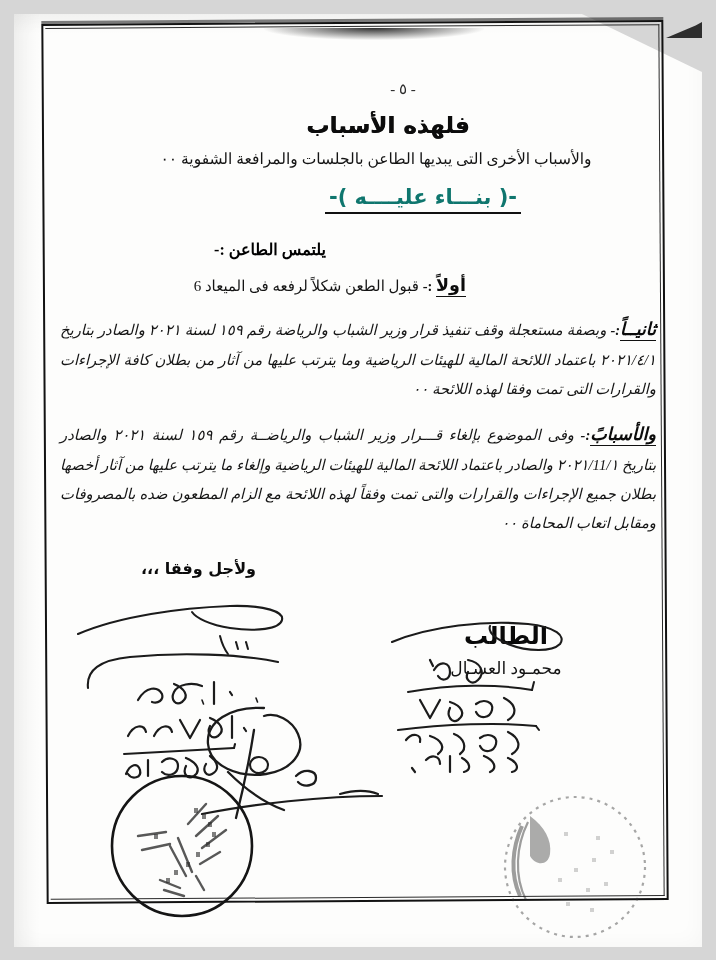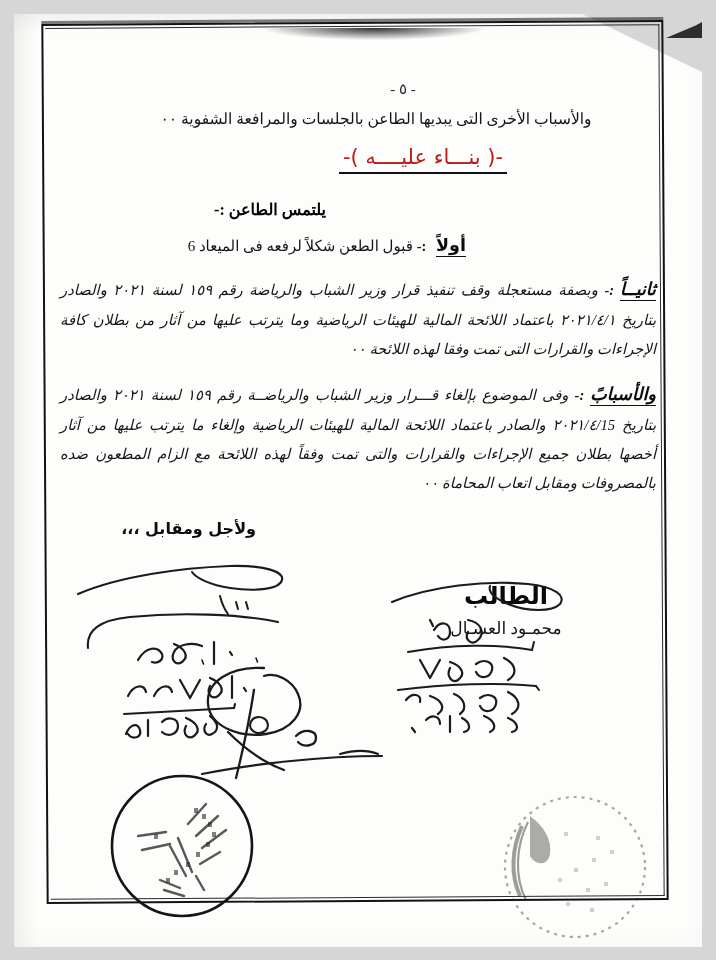--- a/index.html
+++ b/index.html
@@ -127,26 +127,26 @@
     color: #141414;
   }
   .h-bena-row {
     text-align: center;
     padding-left: 130px;
     margin: 16px 0 0 0;
   }
   .h-bena {
     display: inline-block;
     font-family: "DejaVu Sans", "Liberation Sans", sans-serif;
-    font-weight: normal;
+    font-weight: bold;
     font-size: 21px;
     letter-spacing: 1px;
     border-bottom: 2.4px solid #111;
     padding: 0 4px 3px 4px;
-    color: #b91c1c;
+    color: #0f766e;
   }
   .yaltamis {
     font-size: 16px;
     font-weight: bold;
     margin: 26px 0 0 0;
     padding-right: 330px;
     color: #000000;
   }
 
   .clause { margin: 16px 0 0 0; }
@@ -157,21 +157,20 @@
     line-height: 1.6;
   }
   .ord {
     font-family: "DejaVu Sans", "Liberation Sans", sans-serif;
     font-weight: bold;
     font-size: 17.5px;
     border-bottom: 1.8px solid #111;
     padding-bottom: 1px;
     color: #0b0b0b;
     letter-spacing: .5px;
-    margin-left: 6px;
   }
   .ord-sep { font-weight: bold; font-size: 14.5px; }
   .clause-body {
     font-size: 14.8px;
     line-height: 1.95;
     text-align: justify;
     text-align-last: right;
     color: #161616;
   }
   .clause-body.c2 { margin-top: -3px; font-style: italic; }
@@ -242,20 +241,21 @@
   <div class="frame-wrap">
     <div class="frame-top-extra"></div>
     <div class="frame-outer"></div>
     <div class="frame-inner"></div>
   </div>
 
   <div class="content">
 
     <div class="pageno">- ٥ -</div>
 
+    <div class="h-fal">فلهذه الأسباب</div>
 
     <div class="sub-line">والأسباب الأخرى التى يبديها الطاعن بالجلسات والمرافعة الشفوية ٠٠</div>
 
     <div class="h-bena-row">
       <span class="h-bena">-( بنـــاء عليــــه )-</span>
     </div>
 
     <div class="yaltamis">يلتمس الطاعن :-</div>
 
     <div class="clause clause-first">
@@ -267,25 +267,25 @@
     <div class="clause">
       <div class="clause-body c2">
         <span class="ord">ثانيــاً</span><span class="ord-sep">:-</span>
         <span>وبصفة مستعجلة وقف تنفيذ قرار وزير الشباب والرياضة رقم ١٥٩ لسنة ٢٠٢١ والصادر بتاريخ ٢٠٢١/٤/١ باعتماد اللائحة المالية للهيئات الرياضية وما يترتب عليها من آثار من بطلان كافة الإجراءات والقرارات التى تمت وفقا لهذه اللائحة ٠٠</span>
       </div>
     </div>
 
     <div class="clause">
       <div class="clause-body c2">
         <span class="ord">والأسبابً</span><span class="ord-sep">:-</span>
-        <span>وفى الموضوع بإلغاء قـــرار وزير الشباب والرياضــة رقم ١٥٩ لسنة ٢٠٢١ والصادر بتاريخ ٢٠٢١/٤/15 والصادر باعتماد اللائحة المالية للهيئات الرياضية وإلغاء ما يترتب عليها من آثار أخصها بطلان جميع الإجراءات والقرارات والتى تمت وفقاً لهذه اللائحة مع الزام المطعون ضده بالمصروفات ومقابل اتعاب المحاماة ٠٠</span>
+        <span>وفى الموضوع بإلغاء قـــرار وزير الشباب والرياضــة رقم ١٥٩ لسنة ٢٠٢١ والصادر بتاريخ ٢٠٢١/11/١ والصادر باعتماد اللائحة المالية للهيئات الرياضية وإلغاء ما يترتب عليها من آثار أخصها بطلان جميع الإجراءات والقرارات والتى تمت وفقاً لهذه اللائحة مع الزام المطعون ضده بالمصروفات ومقابل اتعاب المحاماة ٠٠</span>
       </div>
     </div>
 
-    <div class="walajl">ولأجل ومقابل ،،،</div>
+    <div class="walajl">ولأجل وفقا ،،،</div>
 
     <div class="sig-area">
 
       <div class="talib">
         <div class="t1">الطالب</div>
         <div class="t2">محمـود العسـال</div>
       </div>
 
       <div class="hand" style="left:10px; top:10px;">
         <svg width="300" height="170" viewBox="0 0 300 170">

